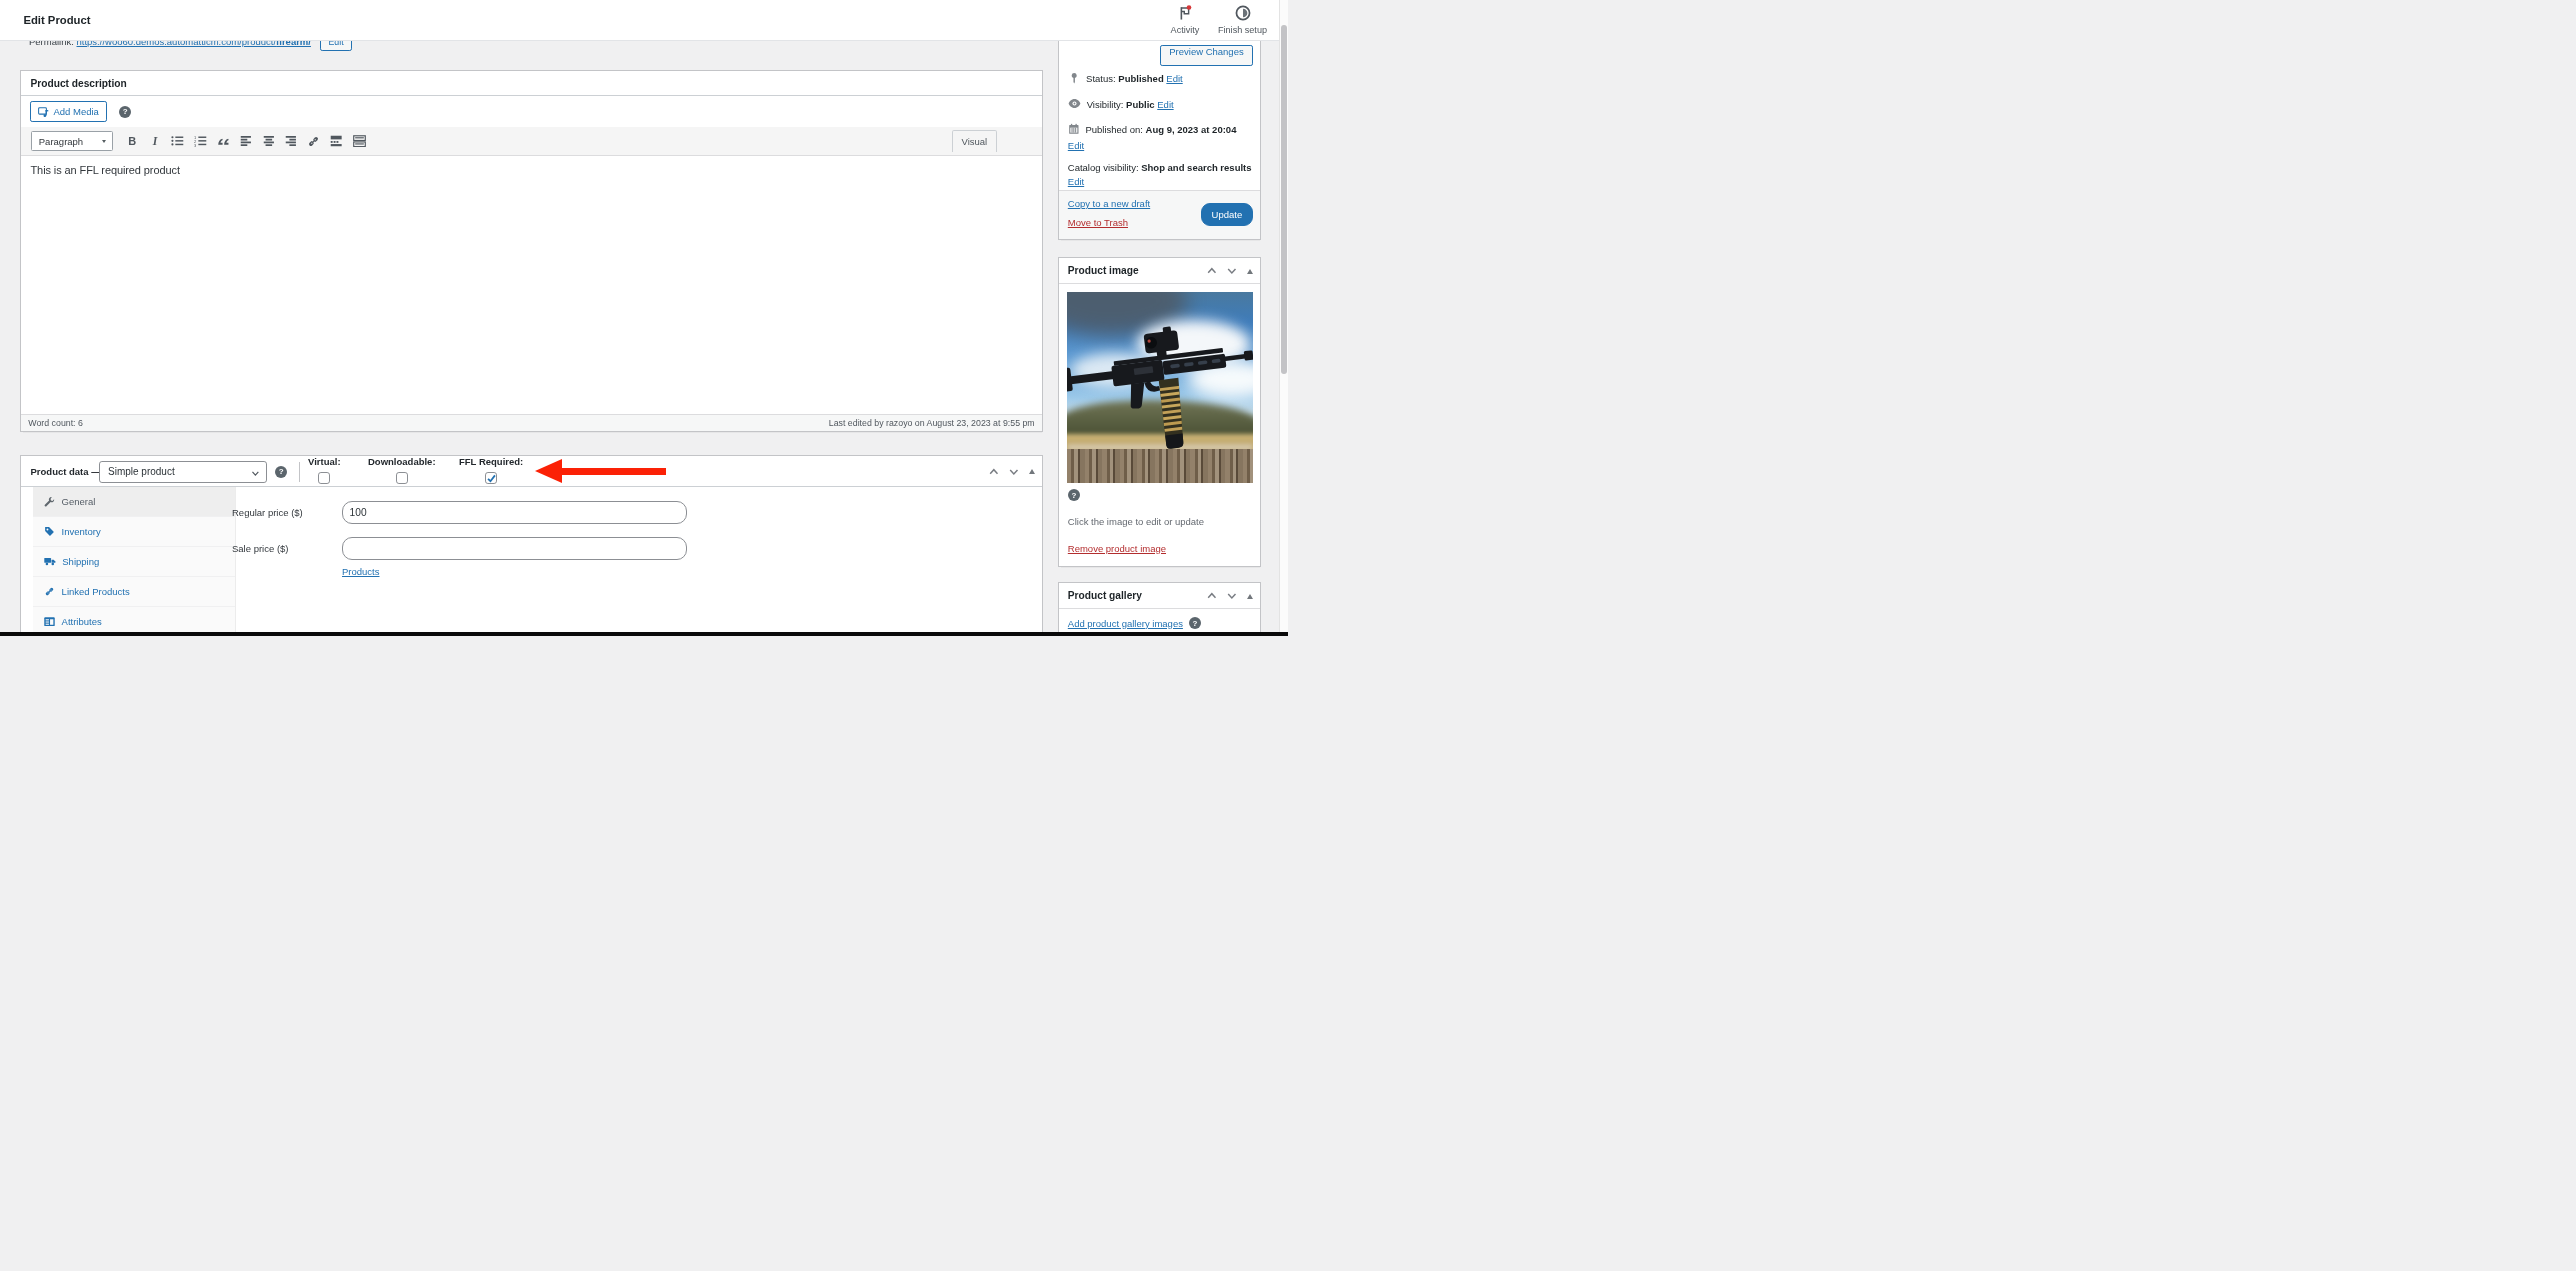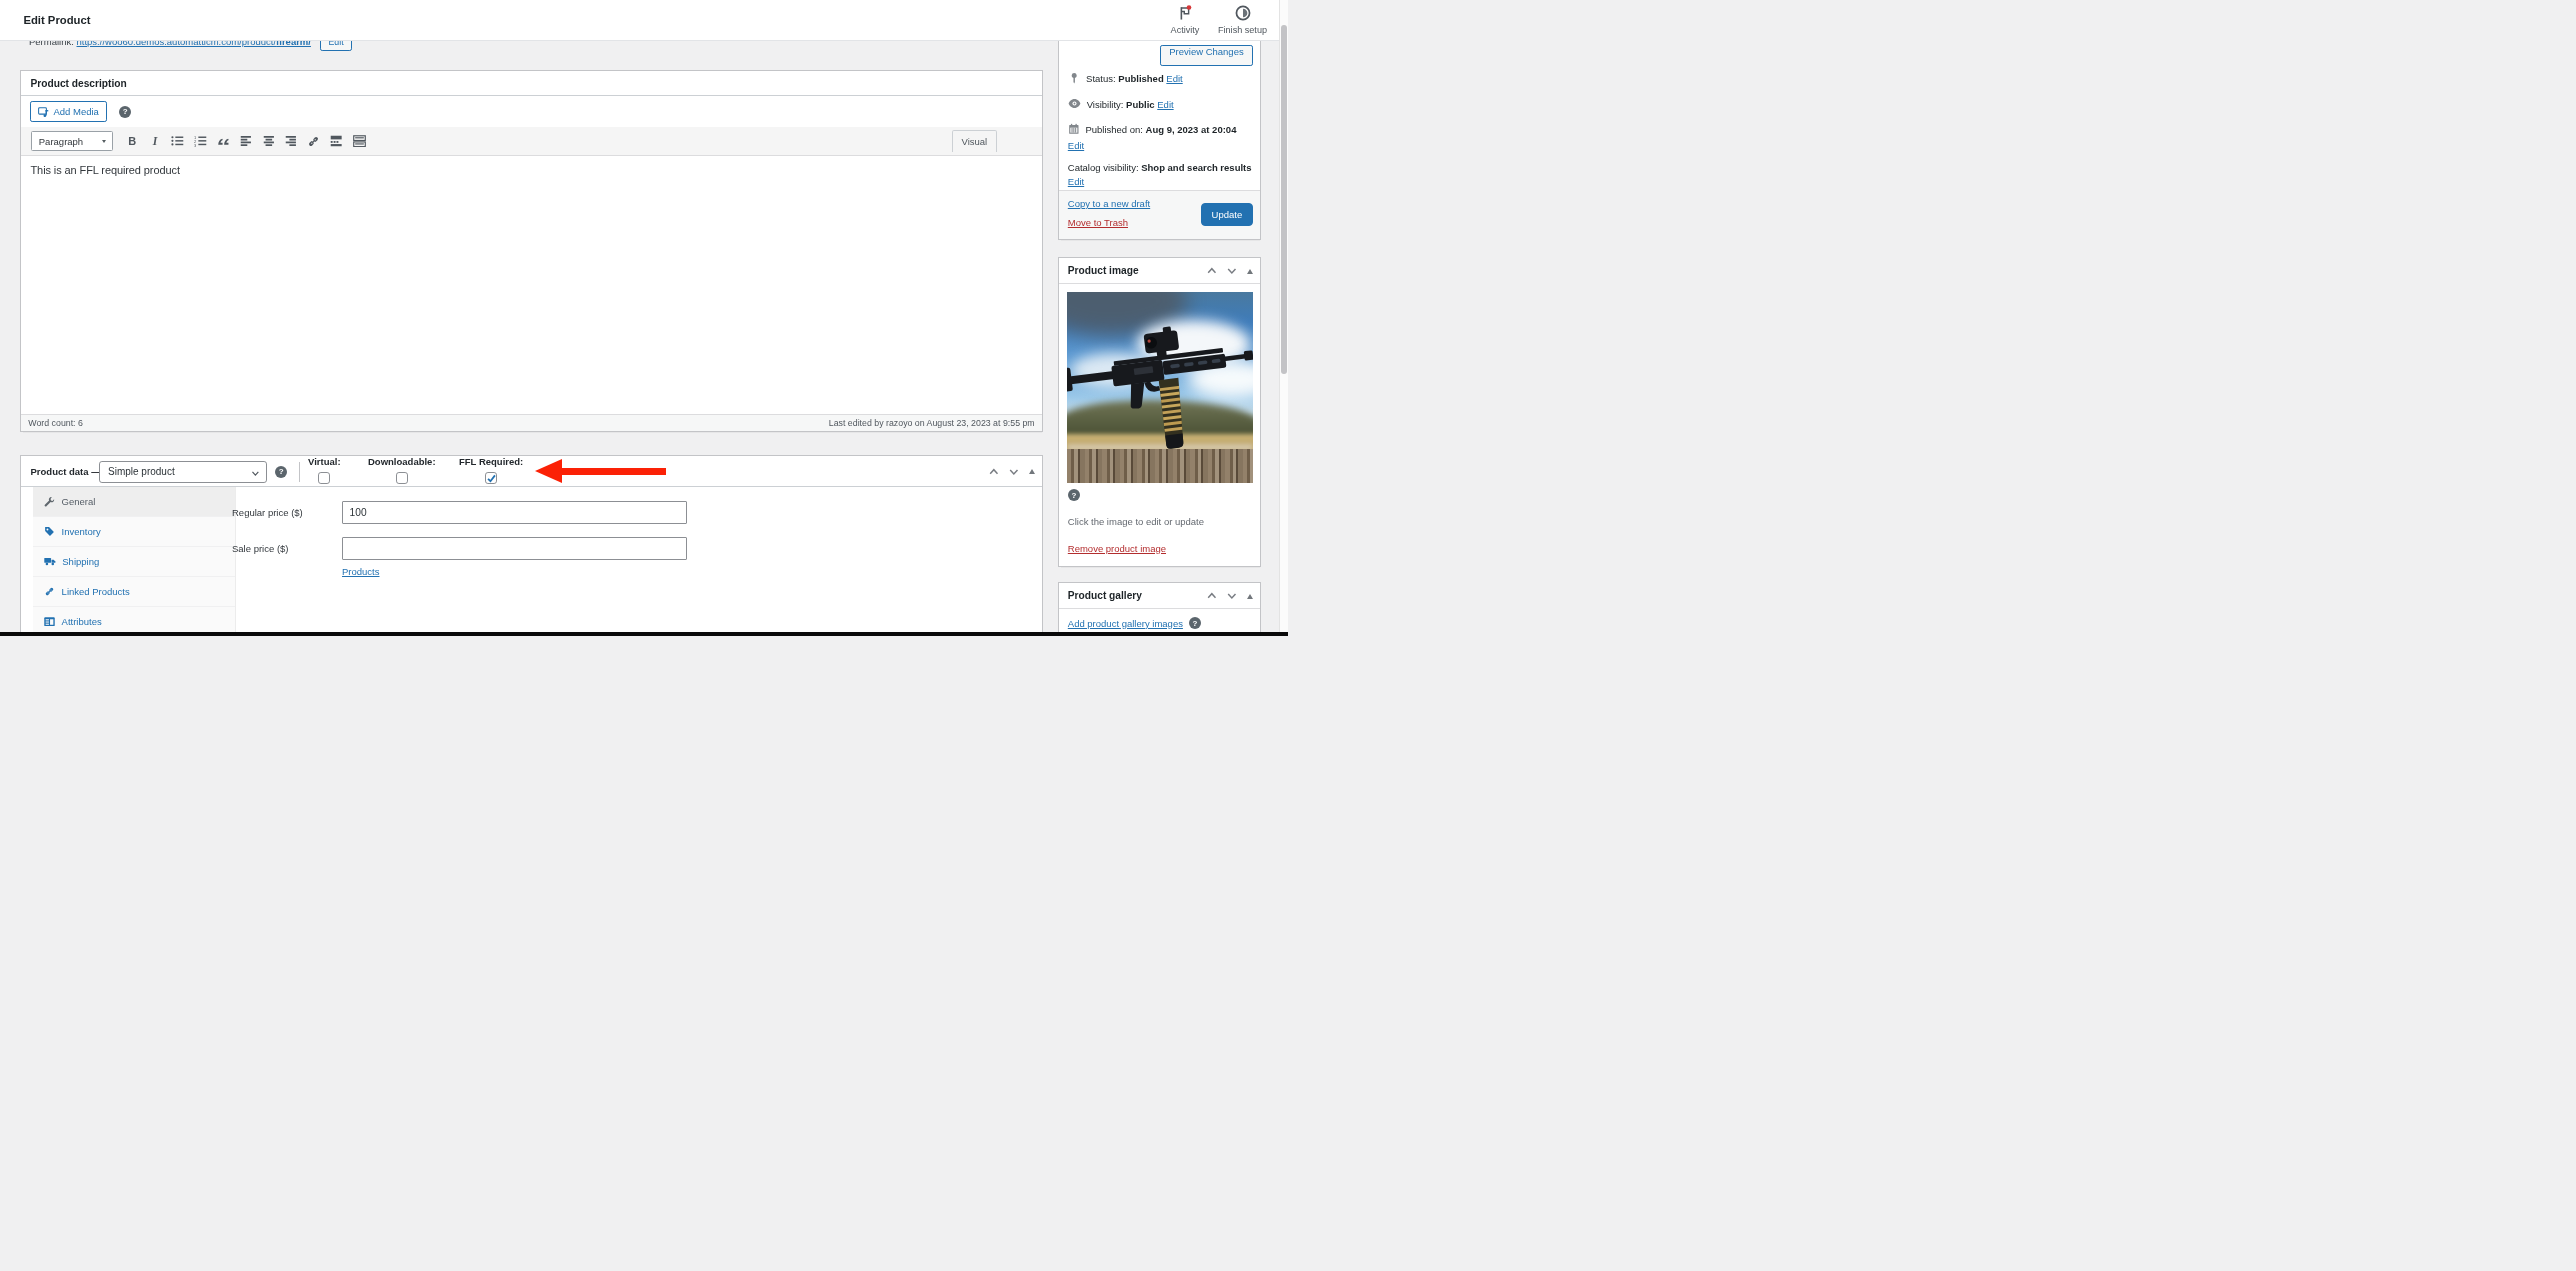--- a/index.html
+++ b/index.html
@@ -87,37 +87,37 @@
   .red-arrow-shaft { position:absolute; left:541px; top:12.4px; width:104px; height:6.6px; background:#fb2106; }
   .pdh .head-controls { height:31px; }
 
   .wc-tabs { position:absolute; left:12px; top:31px; bottom:0; width:203px; background:#fafafa; border-right:0.7px solid #ececec; }
   .wc-tab { position:relative; height:30px; display:flex; align-items:center; gap:6.6px; padding-left:11px;
             font-size:9.5px; color:#2271b1; border-bottom:0.7px solid #f0f0f1; cursor:pointer; }
   .wc-tab.active { background:#eeeeee; color:#555d66; }
   .wc-tab svg { flex:0 0 auto; }
 
   .field-label { position:absolute; font-size:9.5px; color:#32373c; line-height:23.4px; }
-  .field-input { position:absolute; width:345px; height:23.4px; border:0.7px solid #8c8f94; border-radius:1px;
+  .field-input { position:absolute; width:345px; height:23.4px; border:0.7px solid #8c8f94; border-radius:10px;
                  padding:0 6.6px; font-size:10.2px; color:#2c3338; background:#fff; font-family:"Liberation Sans",sans-serif; }
   .sched-link { position:absolute; left:321px; top:110px; font-size:9.5px; color:#2271b1; text-decoration:underline; cursor:pointer; }
 
   
   #publish-panel { left:1058px; top:34px; width:203px; height:206px; }
   .preview-btn { position:absolute; right:7.3px; top:9.5px; height:21px; padding:0 8px; background:#f6f7f7;
                  border:0.7px solid #2271b1; border-radius:2.2px; color:#2271b1; font-size:9.5px; cursor:pointer; }
   .mb-row { position:absolute; left:8.8px; right:7.3px; font-size:9.5px; color:#1d2327; display:flex; gap:5.9px; align-items:flex-start; }
   .mb-row svg { flex:0 0 auto; color:#82878c; margin-top:-0.7px; }
   .mb-row b { font-weight:700; }
   a.edit-link { color:#2271b1; text-decoration:underline; cursor:pointer; }
   .pub-footer { position:absolute; left:0; right:0; bottom:0; height:49px; background:#f6f7f7; border-top:0.7px solid #dcdcde; }
   .copy-link { position:absolute; left:8.8px; top:7.3px; font-size:9.5px; color:#2271b1; text-decoration:underline; cursor:pointer; }
   .trash-link { position:absolute; left:8.8px; top:26px; font-size:9.5px; color:#b32d2e; text-decoration:underline; cursor:pointer; }
   .update-btn { position:absolute; right:7.3px; top:11.7px; height:23px; padding:0 9.5px; background:#2271b1;
-                border:0.7px solid #2271b1; border-radius:4px; color:#fff; font-size:9.5px; cursor:pointer; }
+                border:0.7px solid #2271b1; border-radius:9px; color:#fff; font-size:9.5px; cursor:pointer; }
 
   #image-panel { left:1058px; top:257px; width:203px; height:310px; }
   #gallery-panel { left:1058px; top:582px; width:203px; height:66px; }
   .pimg { position:absolute; left:8px; top:34px; width:186px; height:191px; overflow:hidden; cursor:pointer; background:#79a9d3; }
   .pimg > div { position:absolute; }
   .sky   { inset:0; background:linear-gradient(180deg,#49799f 0%,#3f7cba 16%,#5f9bd2 34%,#9ac8e9 55%,#c2dbea 63%,#a3ad97 70%,#68704c 78%,#c0a76e 86%,#a18c6c 94%,#8d7a5f 100%); }
   .cloud-dark { left:-33px; top:-25.6px; width:154px; height:70px; background:#4e5a66; border-radius:50%; filter:blur(9.5px); opacity:.85; }
   .cloud1 { left:70px; top:28px; width:113px; height:48px; background:#fdfdfd; border-radius:50%; filter:blur(6.6px); opacity:.95; }
   .cloud2 { left:3.7px; top:61px; width:88px; height:34px; background:#eef4f8; border-radius:50%; filter:blur(6.6px); opacity:.85; }
   .cloud3 { left:121px; top:67px; width:88px; height:40px; background:#f6fafc; border-radius:50%; filter:blur(8px); }

